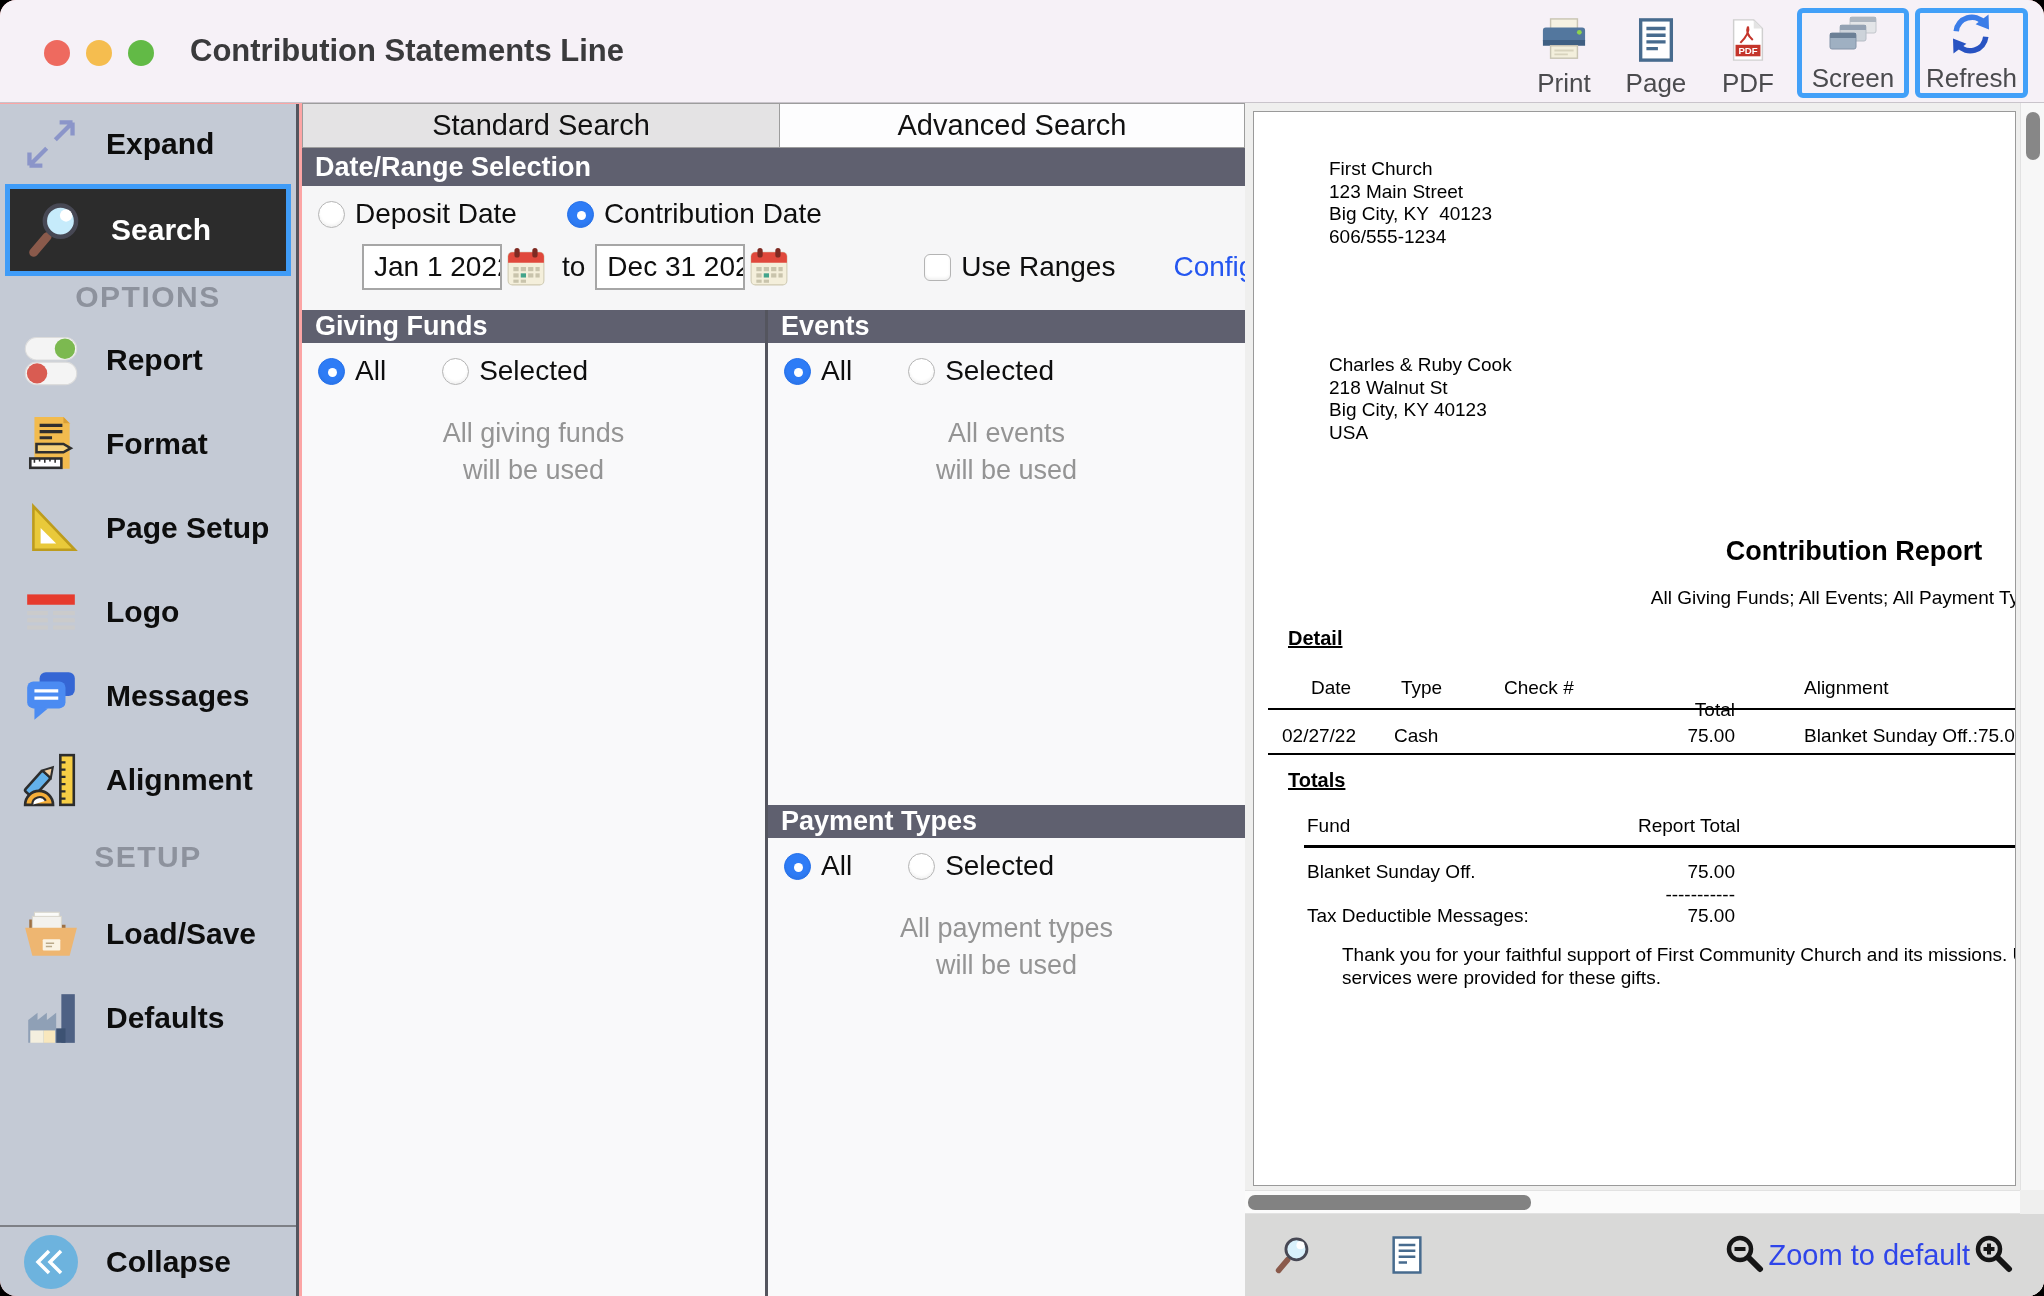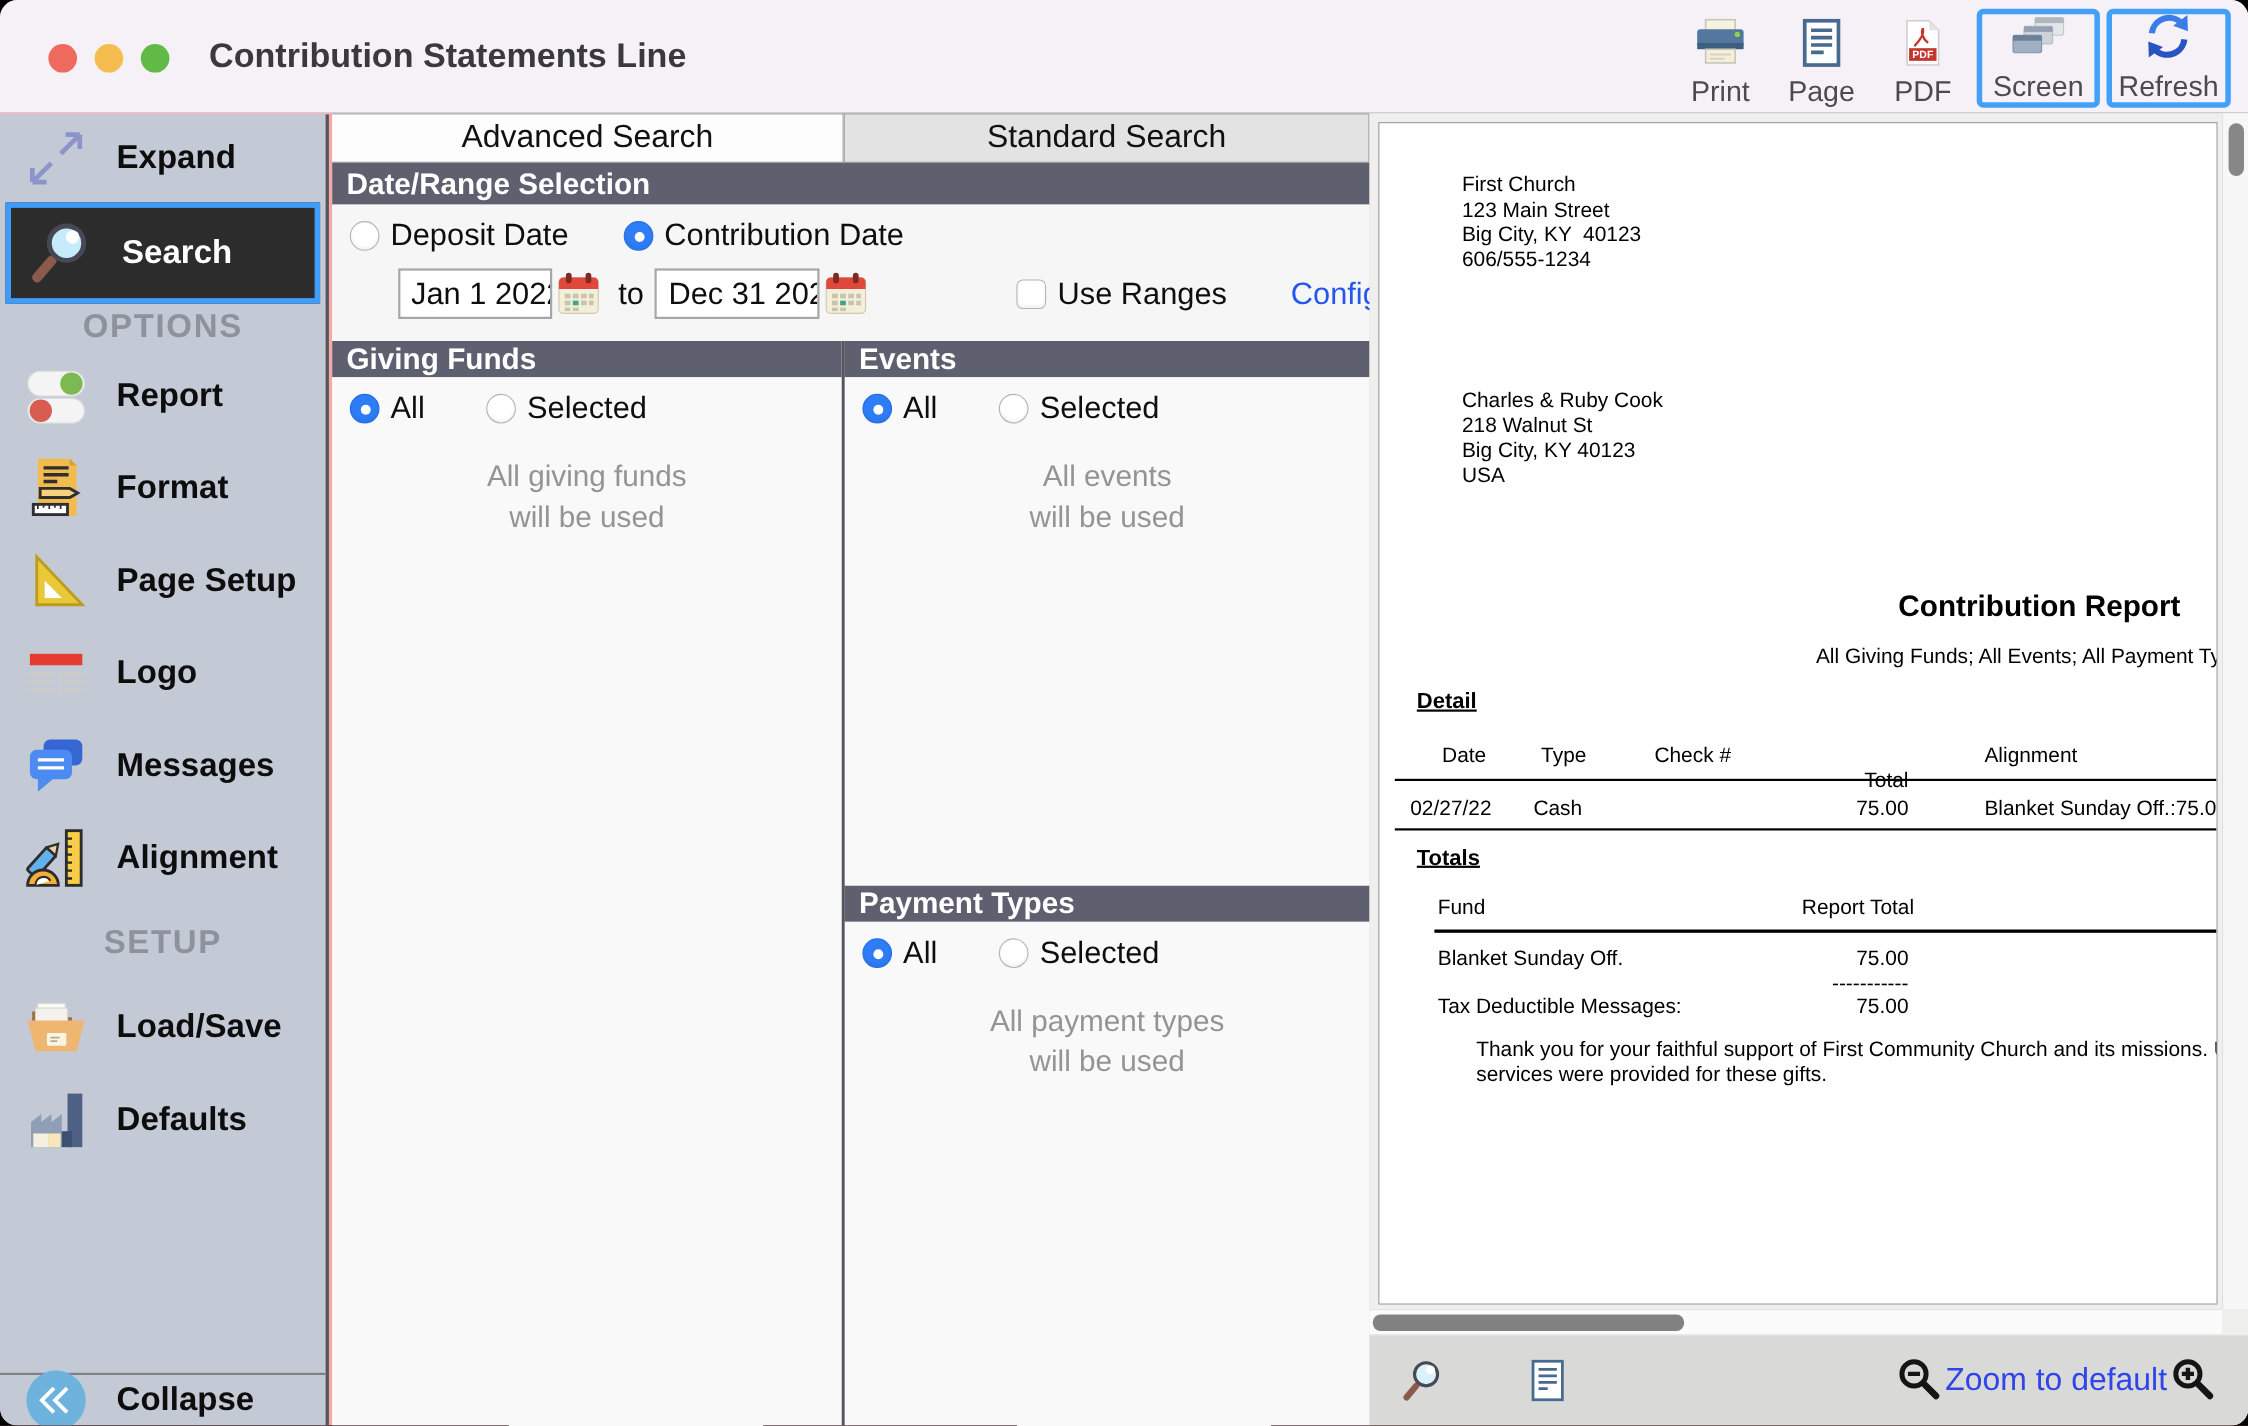--- a/index.html
+++ b/index.html
@@ -22,21 +22,21 @@
   .sidebar{position:absolute;left:0;top:104px;bottom:0;width:299px;background:#c4cad5;border-right:3px solid #54555e;display:flex;flex-direction:column;}
   .srow{display:flex;align-items:center;padding-left:20px;height:84px;flex:0 0 auto;}
   .srow .ic{width:62px;height:62px;flex:0 0 62px;display:flex;align-items:center;justify-content:center;}
   .srow .lb{margin-left:24px;font-size:30px;font-weight:bold;color:#0d0d0d;white-space:nowrap;}
   .row-expand{height:80px;}
   .row-search{height:92px;margin:0 5px;border:5px solid #3f9cf8;background:#2c2c2c;padding-left:15px;}
   .row-search .lb{color:#fff;}
   .shead{height:42px;display:flex;align-items:center;justify-content:center;font-size:30px;font-weight:bold;color:#8d929d;letter-spacing:1.5px;flex:0 0 auto;}
   .shead.setup{height:70px;}
   .sdivider{margin-top:auto;height:2px;background:#7e8086;flex:0 0 auto;}
-  .row-collapse{height:46px;}
+  .row-collapse{height:69px;}
 
   
   .middle{position:absolute;left:302px;top:103px;bottom:0;width:943px;background:#f6f6f7;}
   .tabbar{position:absolute;left:0;top:0;right:0;height:45px;background:#fff;display:flex;}
   .tab{display:flex;align-items:center;justify-content:center;font-size:29px;color:#111;border:1px solid #9d9d9d;}
   .tab.std{width:478px;background:#e4e3e4;}
   .tab.adv{flex:1;background:#fdfdfe;border-left:none;}
   .sechead{background:#5f606f;color:#fff;font-weight:bold;font-size:27px;display:flex;align-items:center;padding-left:13px;}
   .datehead{position:absolute;left:0;top:45px;right:0;height:38px;}
   .datebody{position:absolute;left:0;top:83px;right:0;height:124px;background:#f6f6f7;}
@@ -302,22 +302,22 @@
               <path d="M38 17 L27 28 L38 39"></path>
             </g>
           </svg>
       </span>
       <span class="lb">Collapse</span>
     </div>
   </div>
 
   <div class="middle">
     <div class="tabbar">
+      <div class="tab std">Standard Search</div>
       <div class="tab adv">Advanced Search</div>
-      <div class="tab std">Standard Search</div>
     </div>
 
     <div class="sechead datehead">Date/Range Selection</div>
 
     <div class="datebody">
       <div class="drow1">
         <span class="radio"></span>
         <span class="rlbl">Deposit Date</span>
         <span class="gap50"></span>
         <span class="radio checked"></span>

